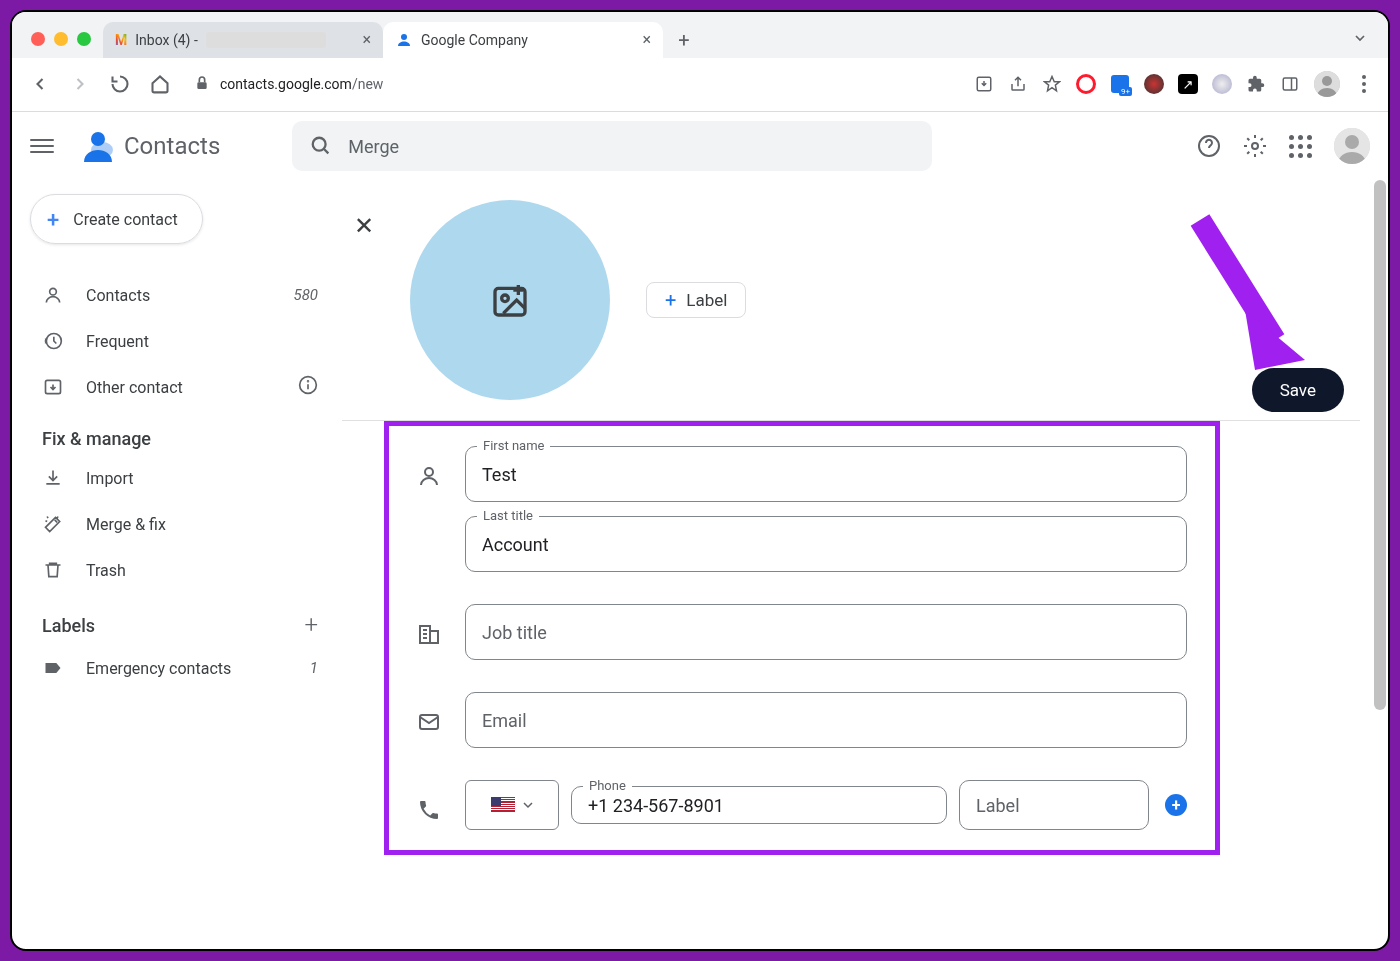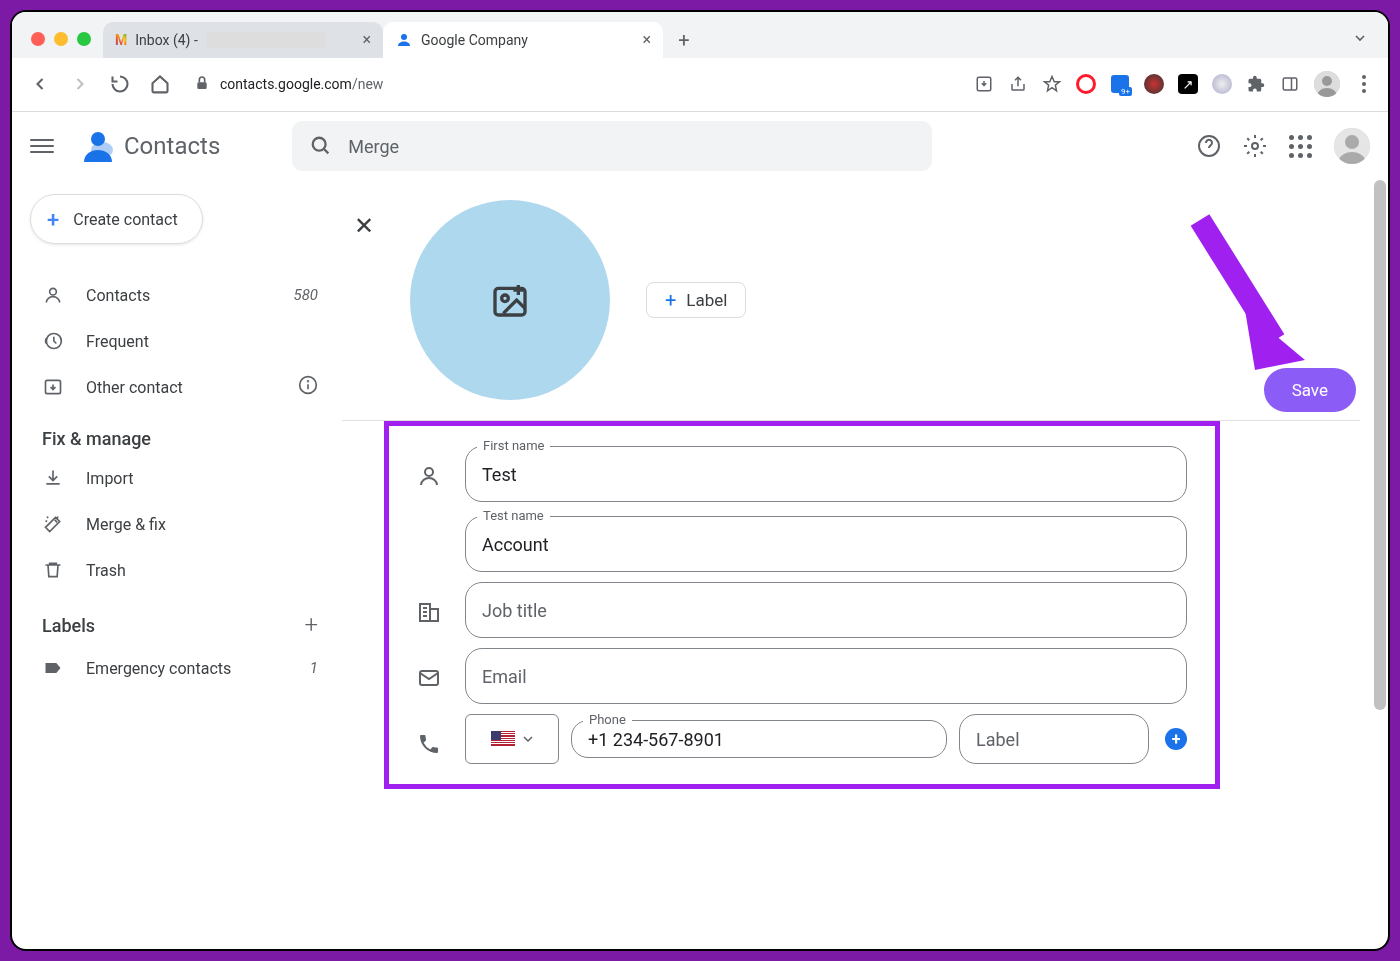--- a/index.html
+++ b/index.html
@@ -54,30 +54,30 @@
 .add-lbl { font-size:24px; color:#5f6368; font-weight:300;}
 .info-ic { margin-left:auto; }
 
 
 .main { flex:1; position:relative; padding:20px 28px 0 0; }
 .close-x { position:absolute; left:12px; top:32px; font-size:24px; color:#3c4043; }
 .profile-row { display:flex; align-items:center; gap:36px; margin-left:68px; margin-bottom:20px; position:relative;}
 .avatar-big { width:200px; height:200px; border-radius:50%; background:#aed8ee; display:flex; align-items:center; justify-content:center; }
 .label-chip { display:inline-flex; align-items:center; gap:10px; height:36px; padding:0 18px; border:1px solid #dadce0; border-radius:8px; font-size:17px; color:#3c4043; }
 .label-chip .pl { color:#1a73e8; font-size:20px; }
-.save-btn { position:absolute; right:4px; top:168px; height:44px; padding:0 28px; background:#8b5cf6; color:#fff; border:none; border-radius:22px; font-size:17px; }
+.save-btn { position:absolute; right:16px; top:168px; height:44px; padding:0 28px; background:#0f172a; color:#fff; border:none; border-radius:22px; font-size:17px; }
 .arrow-annot { position:absolute; right:40px; top:0px; pointer-events:none; }
 .hr { border:none; border-top:1px solid #e0e0e0; margin-left:0px; margin-right:0; margin-bottom:0;}
 
 .form-box { border:5px solid #a020f0; margin-left:42px; margin-right:140px; padding:20px 28px; }
-.form-row { display:flex; align-items:flex-start; gap:22px; margin-bottom:10px; }
+.form-row { display:flex; align-items:flex-start; gap:22px; margin-bottom:32px; }
 .form-row .ric { width:26px; color:#5f6368; margin-top:18px; flex-shrink:0;}
 .fields { flex:1; display:flex; flex-direction:column; gap:14px; }
 .field { position:relative; }
-.field input { width:100%; height:56px; border:1px solid #80868b; border-radius:17px; padding:0 16px; font-size:18px; color:#202124; outline:none;}
+.field input { width:100%; height:56px; border:1px solid #80868b; border-radius:10px; padding:0 16px; font-size:18px; color:#202124; outline:none;}
 .field input::placeholder { color:#5f6368; }
 .float-label { position:absolute; left:12px; top:-8px; background:#fff; padding:0 6px; font-size:13px; color:#5f6368; }
 .phone-row { display:flex; gap:12px; align-items:center; }
 .flag-sel { width:94px; height:50px; border:1px solid #80868b; border-radius:6px; display:flex; align-items:center; justify-content:center; gap:8px;}
 .flag { width:24px; height:16px; background:linear-gradient(#b22234 0 7%,#fff 7% 14%,#b22234 14% 21%,#fff 21% 28%,#b22234 28% 35%,#fff 35% 42%,#b22234 42% 49%,#fff 49% 56%,#b22234 56% 63%,#fff 63% 70%,#b22234 70% 77%,#fff 77% 84%,#b22234 84% 91%,#fff 91% 100%); position:relative;}
 .flag::before { content:""; position:absolute; left:0; top:0; width:10px; height:9px; background:#3c3b6e;}
 .phone-field { flex:1; position:relative; }
 .phone-field input { height:38px; }
 .label-field { width:190px; position:relative;}
 .label-field input { height:50px;}
@@ -361,21 +361,21 @@
           <span class="ric"><svg width="24" height="24" viewBox="0 0 24 24" fill="none" stroke="#5f6368" stroke-width="2">
                 <circle cx="12" cy="8" r="4"></circle>
                 <path d="M4 21c0-4 4-7 8-7s8 3 8 7"></path>
               </svg></span>
           <div class="fields">
             <div class="field">
               <span class="float-label">First name</span>
               <input value="Test" style="">
             </div>
             <div class="field">
-              <span class="float-label">Test name</span>
+              <span class="float-label">Last title</span>
               <input value="Account" style="">
             </div>
           </div>
         </div>
         <div class="form-row">
           <span class="ric"><svg width="24" height="24" viewBox="0 0 24 24" fill="none" stroke="#5f6368" stroke-width="2">
                 <rect x="3" y="4" width="10" height="17"></rect>
                 <rect x="13" y="9" width="8" height="12"></rect>
                 <line x1="6" y1="8" x2="10" y2="8"></line>
                 <line x1="6" y1="12" x2="10" y2="12"></line>

